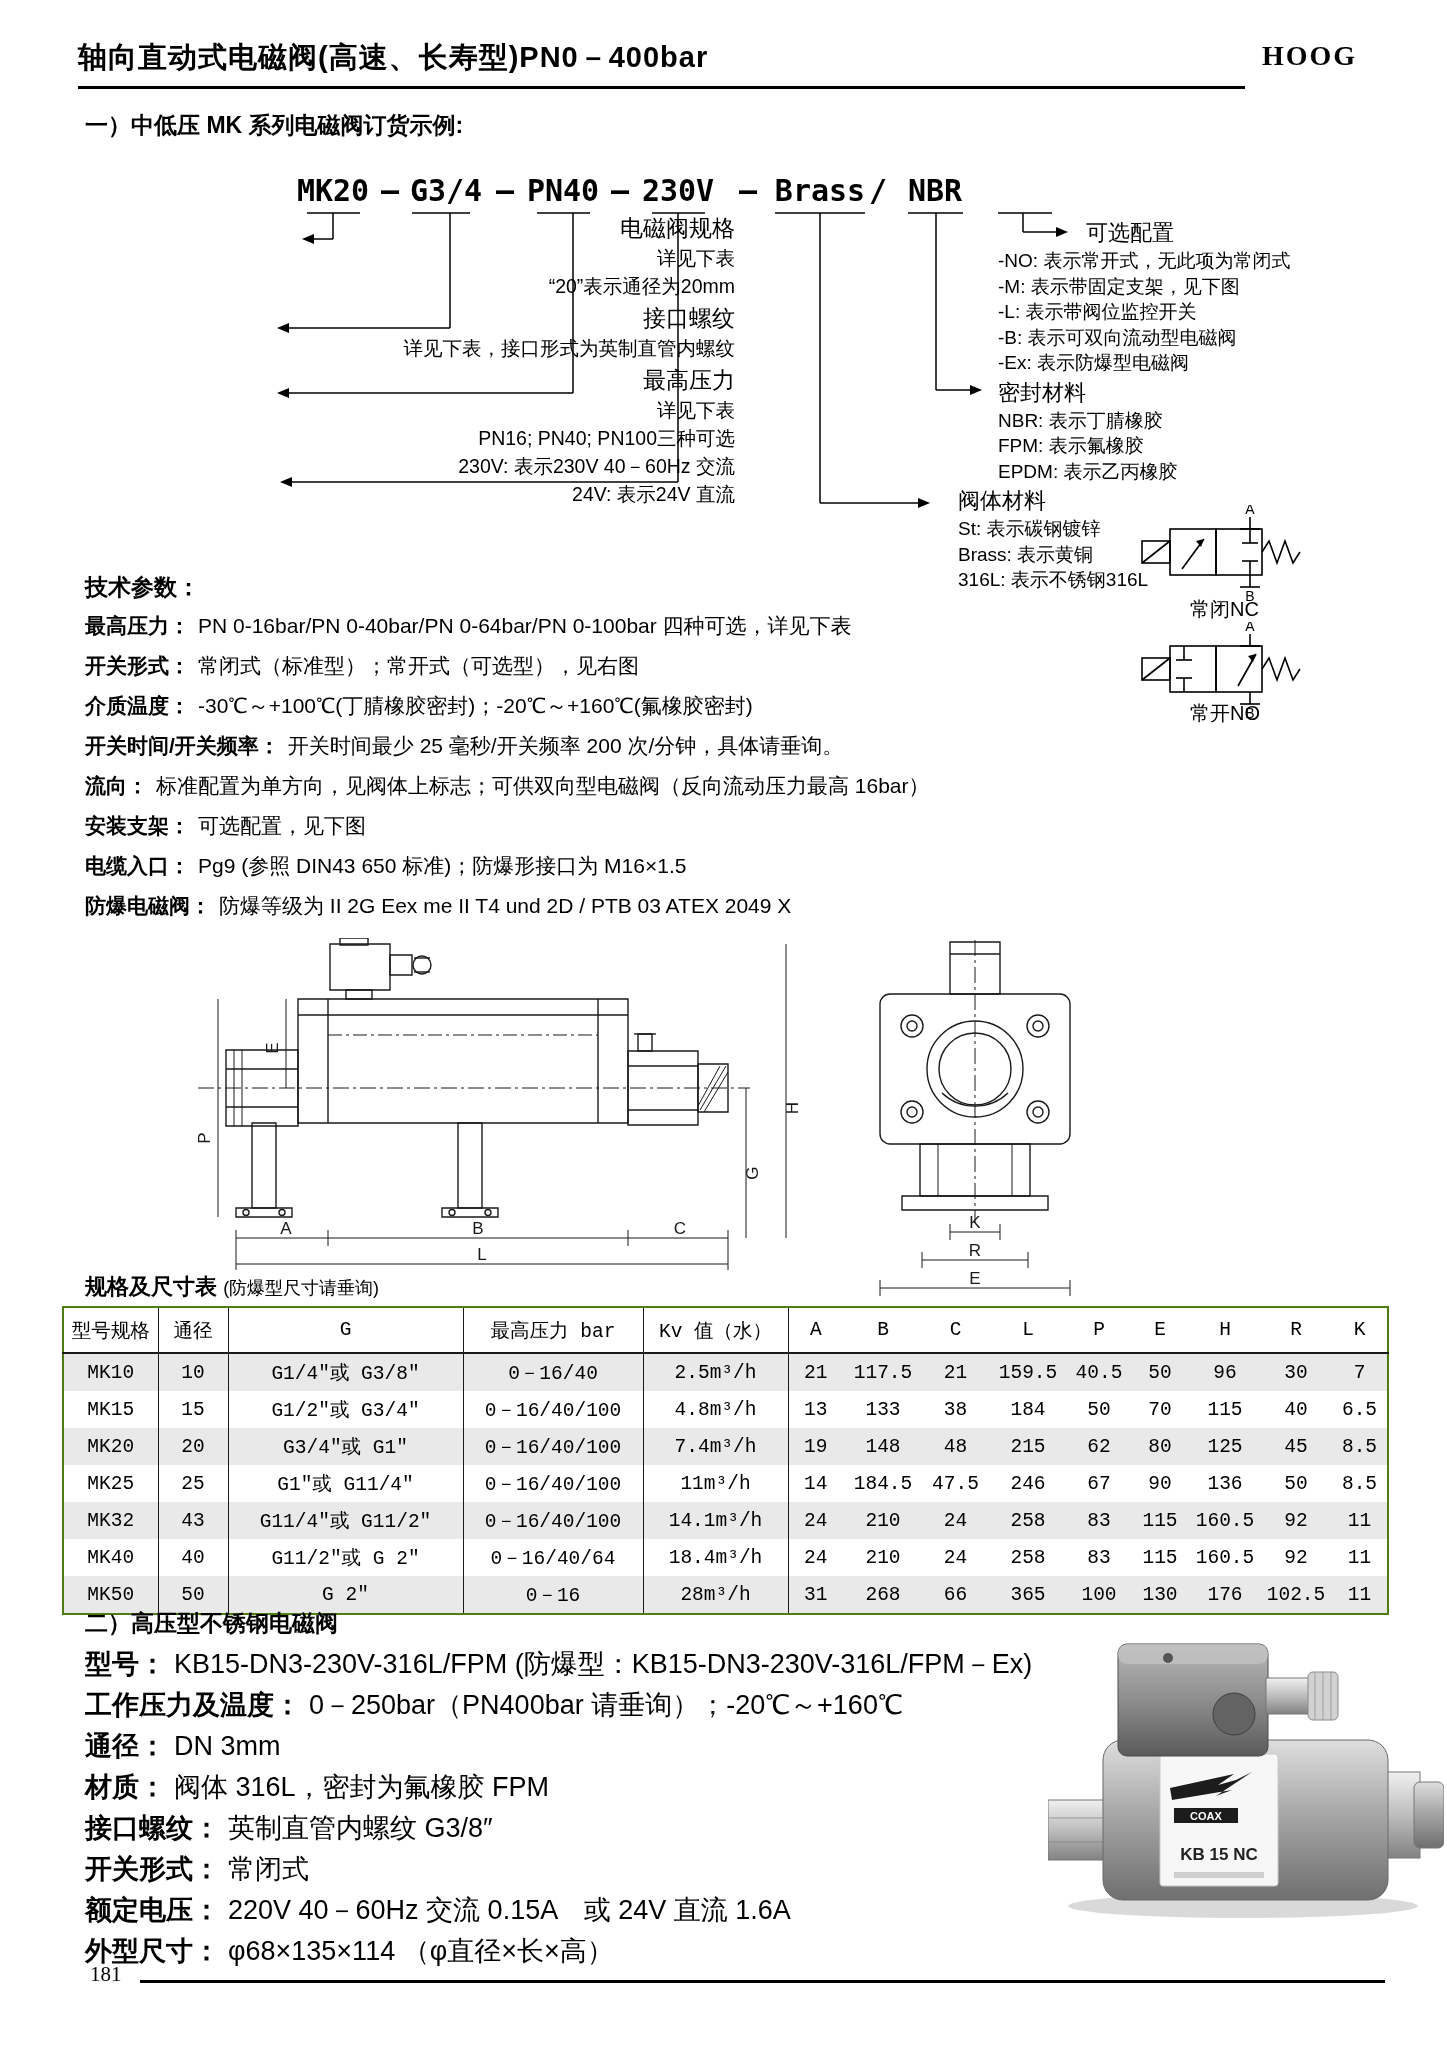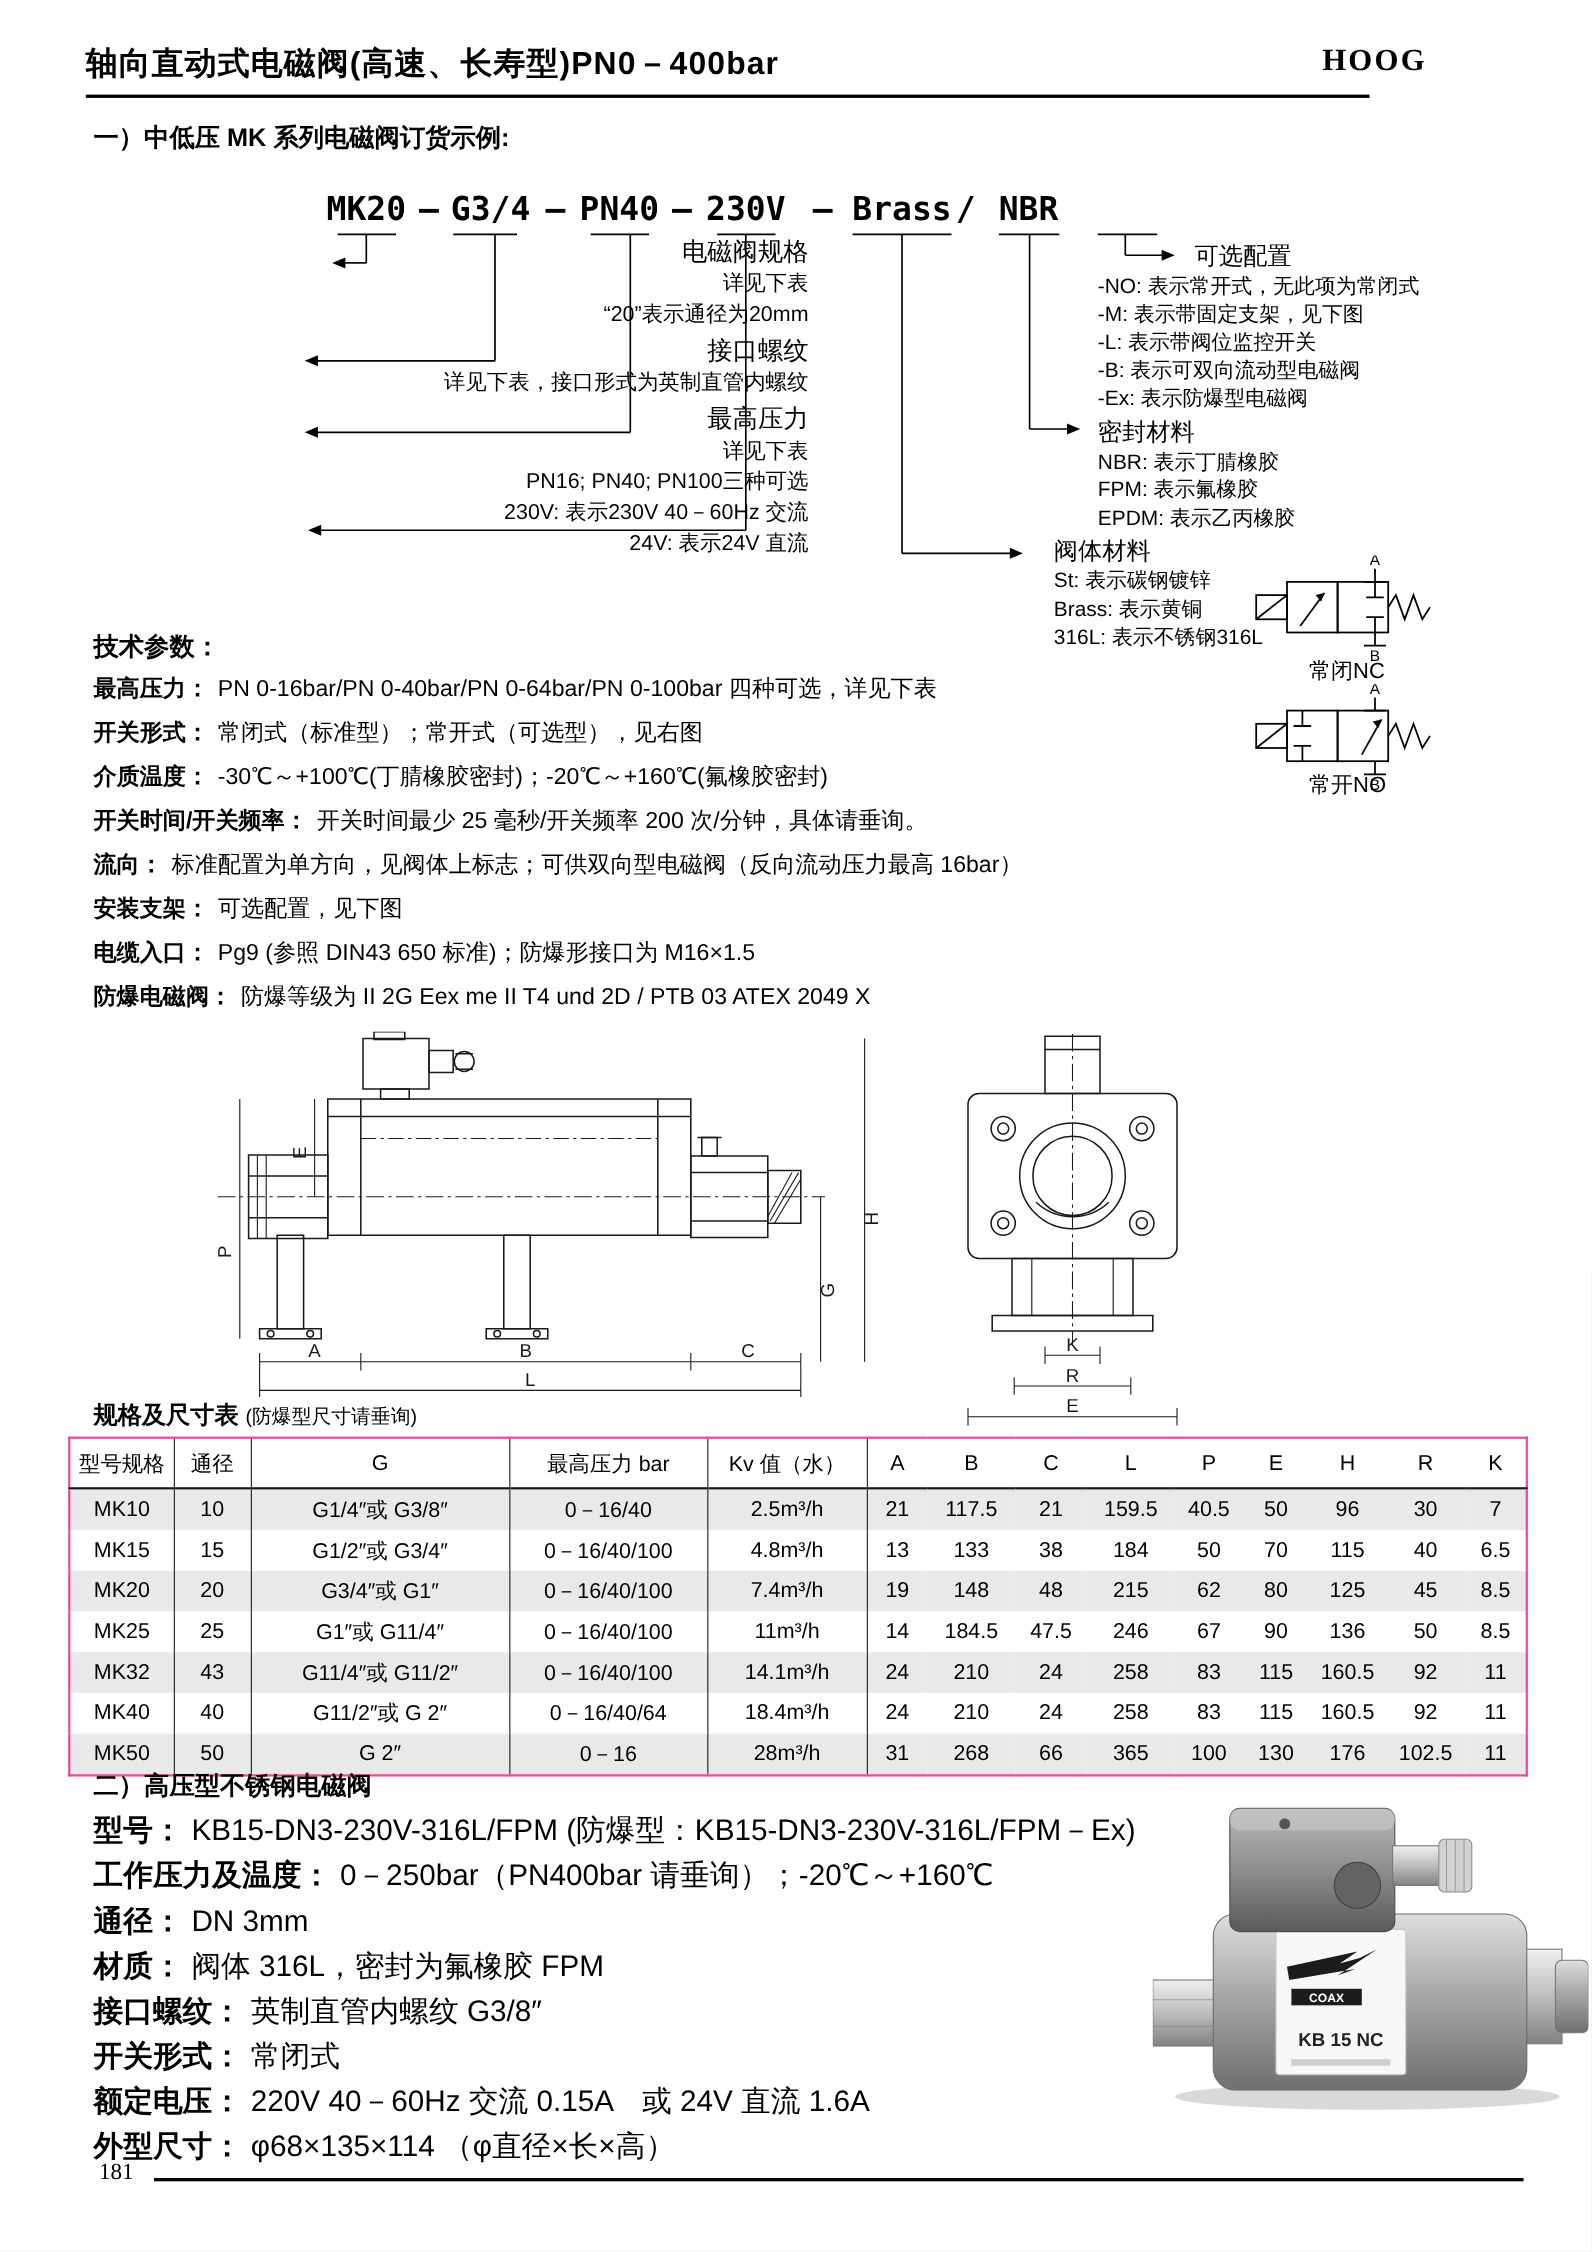--- a/index.html
+++ b/index.html
@@ -2,21 +2,21 @@
 <html><head>
 <meta charset="utf-8">
 <style>
   html,body{margin:0;padding:0;background:#e5e5e5;}
   .page{position:relative;width:1447px;height:2047px;background:#ffffff;margin:0 auto;
         font-family:"Liberation Sans",sans-serif;color:#000;overflow:hidden;}
   .abs{position:absolute;}
 
   
   .doc-title{left:78px;top:38px;font-size:29px;font-weight:bold;letter-spacing:1px;}
-  .brand{left:1202px;top:40px;font-family:"Liberation Serif",serif;font-size:28px;font-weight:bold;letter-spacing:2px;}
+  .brand{left:1262px;top:40px;font-family:"Liberation Serif",serif;font-size:28px;font-weight:bold;letter-spacing:2px;}
   .header-rule{left:78px;top:86px;width:1167px;height:3px;background:#000;}
 
   
   .s1-heading{left:85px;top:110px;font-size:23px;font-weight:bold;}
   .code-seg{position:absolute;top:173px;transform:translateX(-50%);
             font-family:"DejaVu Sans Mono","Liberation Mono",monospace;font-size:30px;font-weight:bold;white-space:nowrap;}
   .leader-svg{left:0;top:0;width:1447px;height:640px;pointer-events:none;}
 
   .ann-col{position:absolute;font-size:19.5px;line-height:28px;}
   .ann-col .ann-title{font-size:23px;line-height:32px;margin-top:2px;}
@@ -39,21 +39,21 @@
   .sym-label{position:absolute;font-size:20px;}
   svg text{font-family:"Liberation Sans",sans-serif;}
 
   
   .draw-svg line,.draw-svg rect,.draw-svg path,.draw-svg polyline,.draw-svg circle{vector-effect:non-scaling-stroke;}
 
   
   .tbl-title{left:85px;top:1272px;font-size:22px;font-weight:bold;}
   .tbl-note{font-size:18px;font-weight:normal;}
   #spec-table{position:absolute;left:62px;top:1306px;width:1325px;border-collapse:collapse;
-              table-layout:fixed;font-size:19.5px;border:2px solid #ec4899;}
+              table-layout:fixed;font-size:19.5px;border:2px solid #4d7c0f;font-family:Liberation Mono, monospace;}
   #spec-table th{height:42px;font-weight:normal;border-bottom:2px solid #1a1a1a;}
   #spec-table td{height:35px;text-align:center;}
   #spec-table th{text-align:center;}
   #spec-table th:nth-child(-n+5),#spec-table td:nth-child(-n+5){border-right:1.6px solid #1a1a1a;}
   #spec-table tbody tr:nth-child(odd){background:#e9e9e9;}
 
   
   .s2-heading{left:85px;top:1608px;font-size:23px;font-weight:bold;}
   #s2-items{left:85px;top:1646px;width:960px;font-size:27px;}
   .s2-line{height:41px;white-space:nowrap;}

